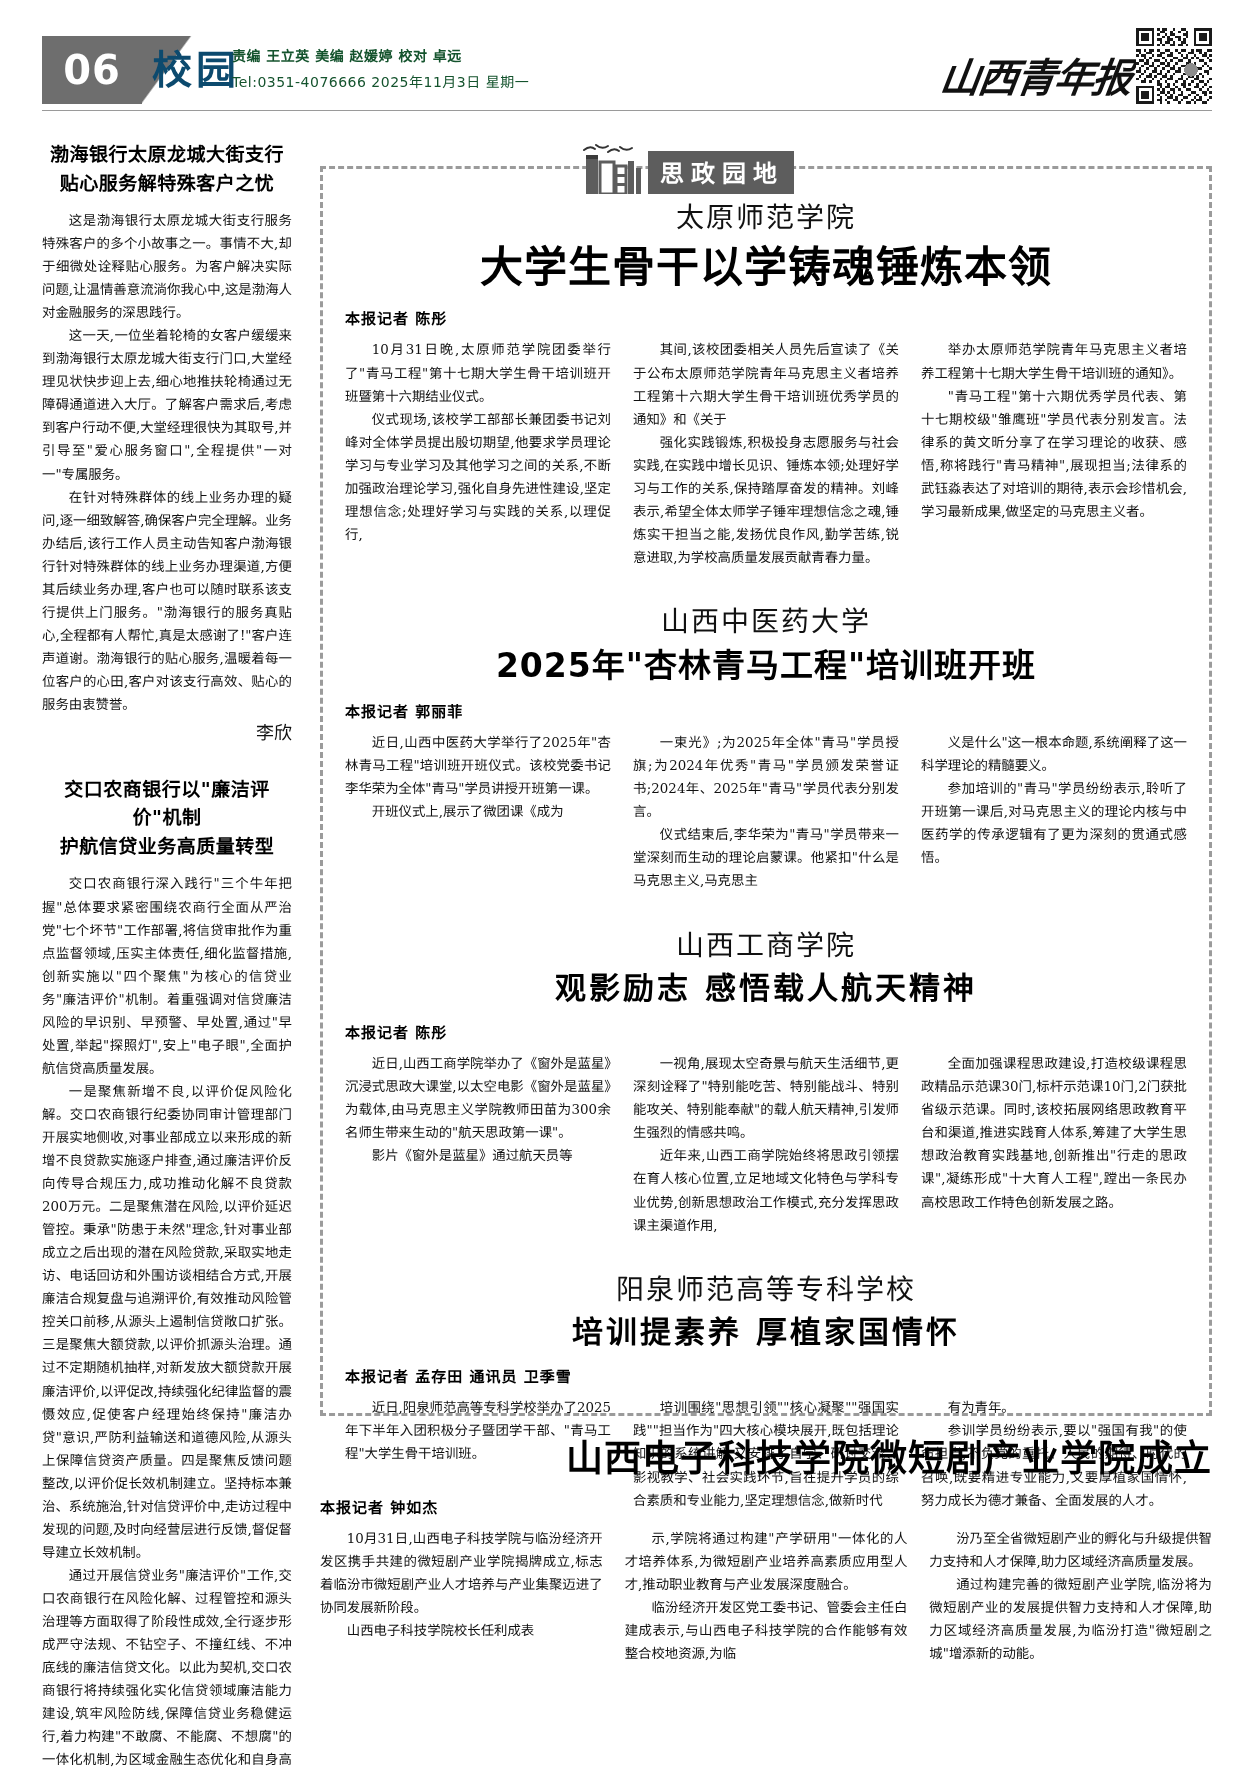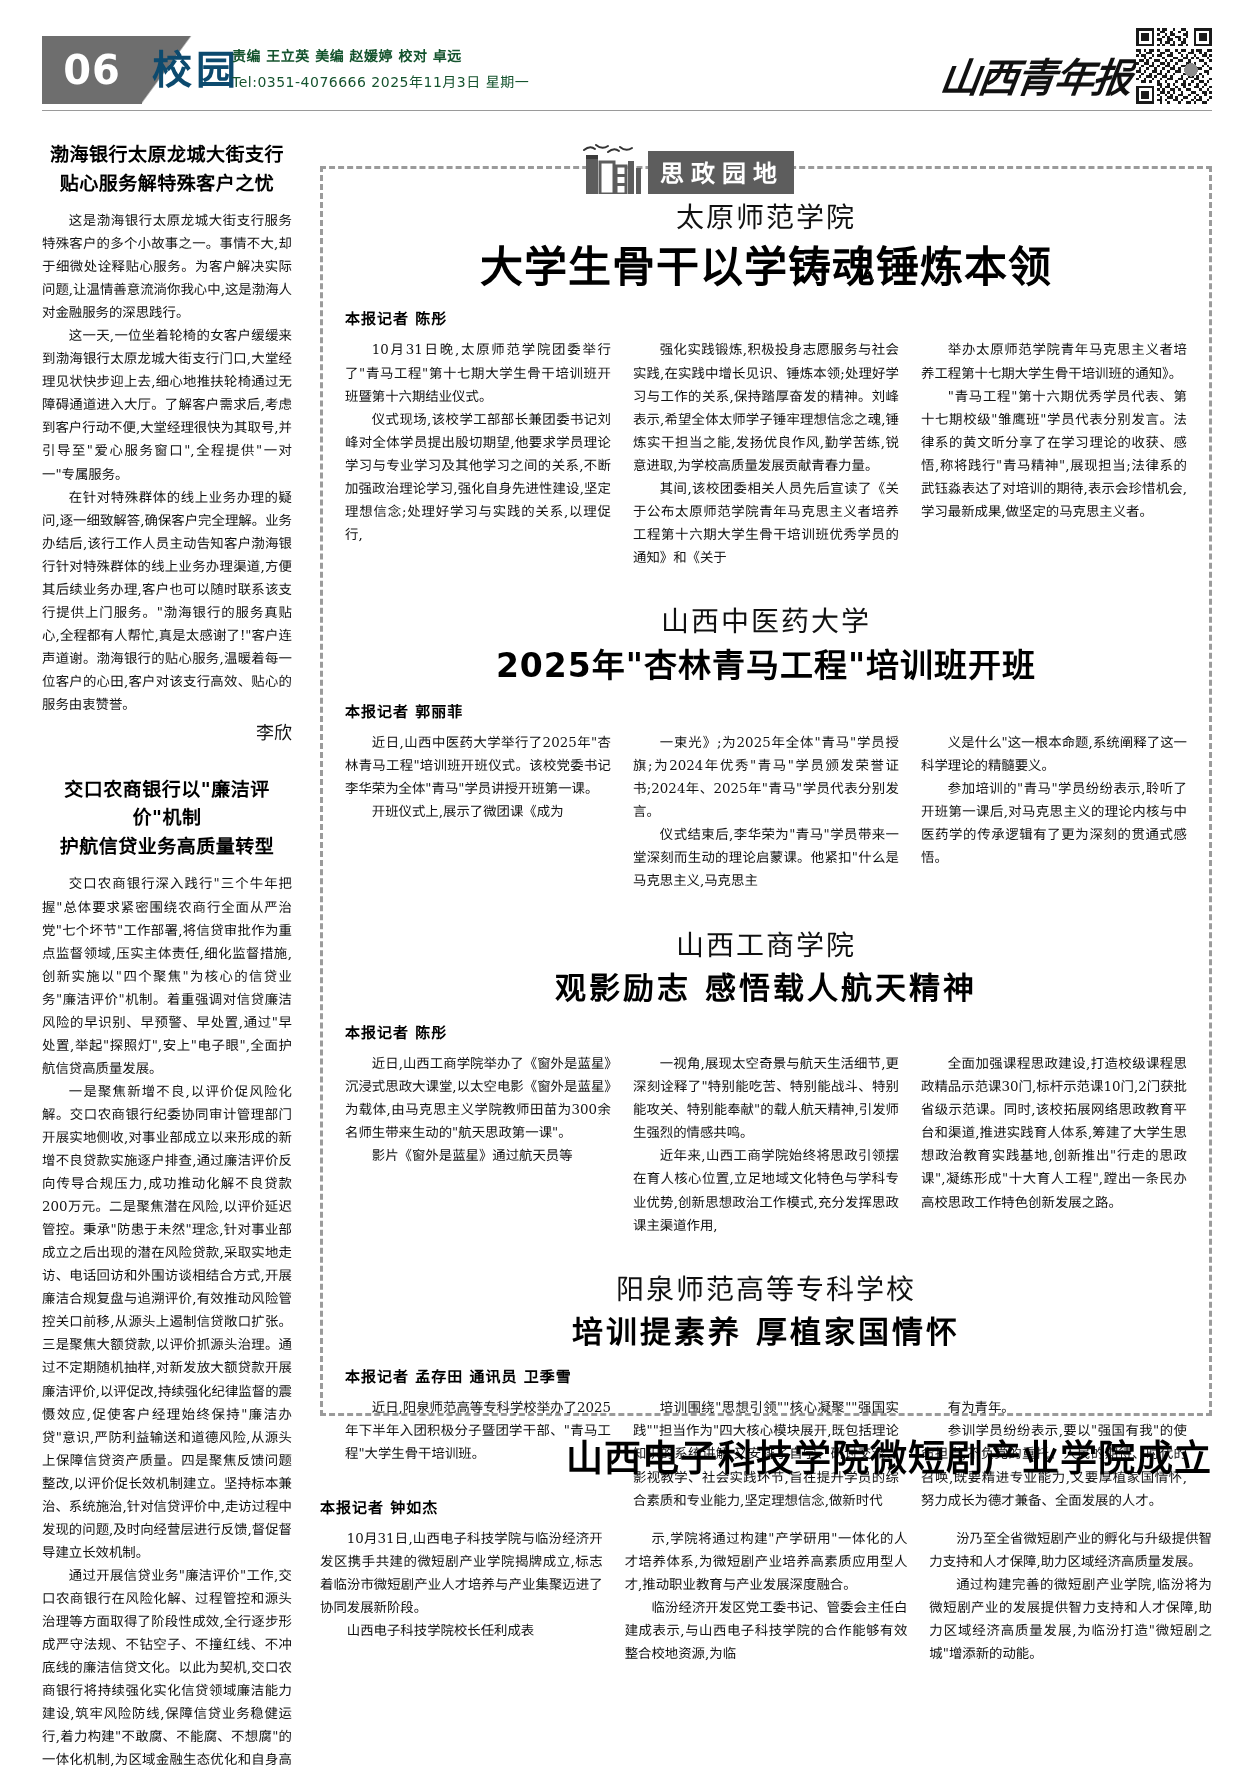--- a/index.html
+++ b/index.html
@@ -450,22 +450,22 @@
           <div>
             <div class="kicker">太原师范学院</div>
             <div class="headline-xl">大学生骨干以学铸魂锤炼本领</div>
             <div class="reporter">本报记者  陈彤</div>
             <div class="art-body-row">
               <div class="art-col">
                 <p>10月31日晚,太原师范学院团委举行了"青马工程"第十七期大学生骨干培训班开班暨第十六期结业仪式。</p>
                 <p>仪式现场,该校学工部部长兼团委书记刘峰对全体学员提出殷切期望,他要求学员理论学习与专业学习及其他学习之间的关系,不断加强政治理论学习,强化自身先进性建设,坚定理想信念;处理好学习与实践的关系,以理促行,</p>
               </div>
               <div class="art-col">
+                <p>其间,该校团委相关人员先后宣读了《关于公布太原师范学院青年马克思主义者培养工程第十六期大学生骨干培训班优秀学员的通知》和《关于</p>
                 <p>强化实践锻炼,积极投身志愿服务与社会实践,在实践中增长见识、锤炼本领;处理好学习与工作的关系,保持踏厚奋发的精神。刘峰表示,希望全体太师学子锤牢理想信念之魂,锤炼实干担当之能,发扬优良作风,勤学苦练,锐意进取,为学校高质量发展贡献青春力量。</p>
-                <p>其间,该校团委相关人员先后宣读了《关于公布太原师范学院青年马克思主义者培养工程第十六期大学生骨干培训班优秀学员的通知》和《关于</p>
               </div>
               <div class="art-col">
                 <p>举办太原师范学院青年马克思主义者培养工程第十七期大学生骨干培训班的通知》。</p>
                 <p>"青马工程"第十六期优秀学员代表、第十七期校级"雏鹰班"学员代表分别发言。法律系的黄文昕分享了在学习理论的收获、感悟,称将践行"青马精神",展现担当;法律系的武钰淼表达了对培训的期待,表示会珍惜机会,学习最新成果,做坚定的马克思主义者。</p>
               </div>
             </div>
           </div>
 
           <div class="art-gap"></div>
 

